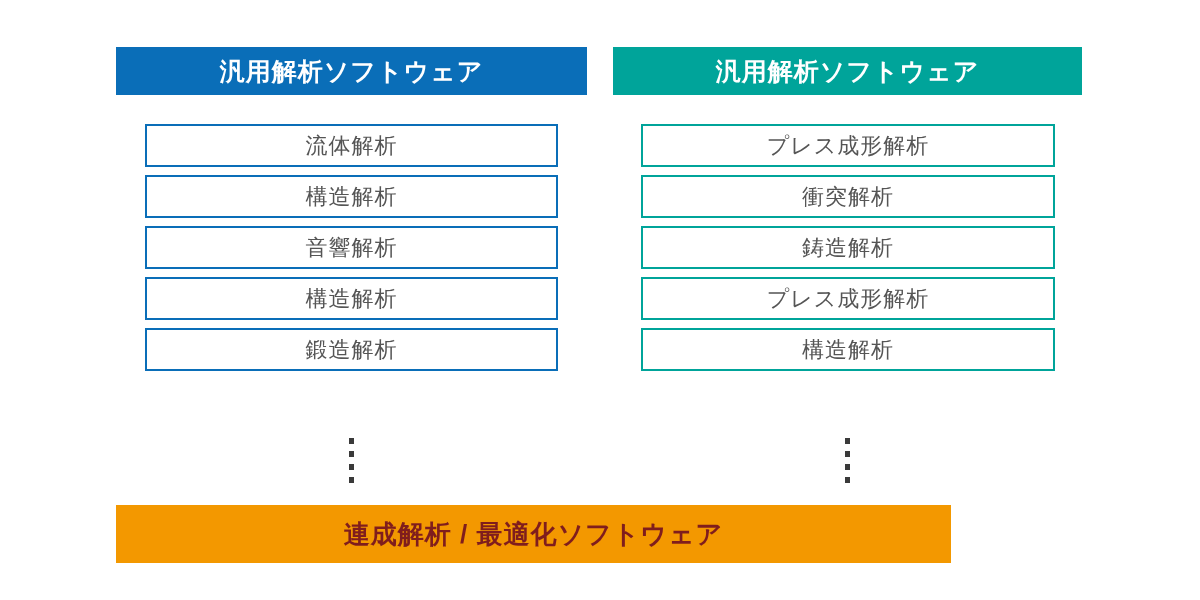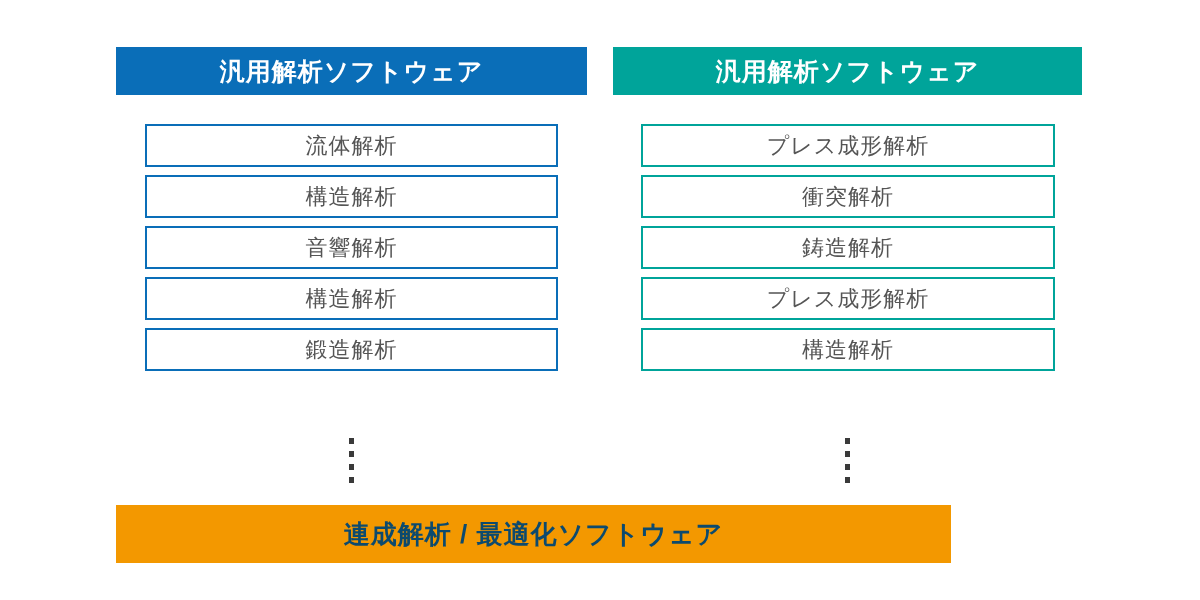--- a/index.html
+++ b/index.html
@@ -79,21 +79,21 @@
   .dash-line.left  { left: 349px; }
   .dash-line.right { left: 845px; }
 
   .banner {
     position: absolute;
     left: 116px;
     top: 505px;
     width: 835px;
     height: 58px;
     background: var(--orange);
-    color: #0c4a6e;
+    color: #7f1d1d;
     font-weight: bold;
     font-size: 26px;
     letter-spacing: 1px;
     display: flex;
     align-items: center;
     justify-content: center;
   }
 </style>
 </head>
 <body>

